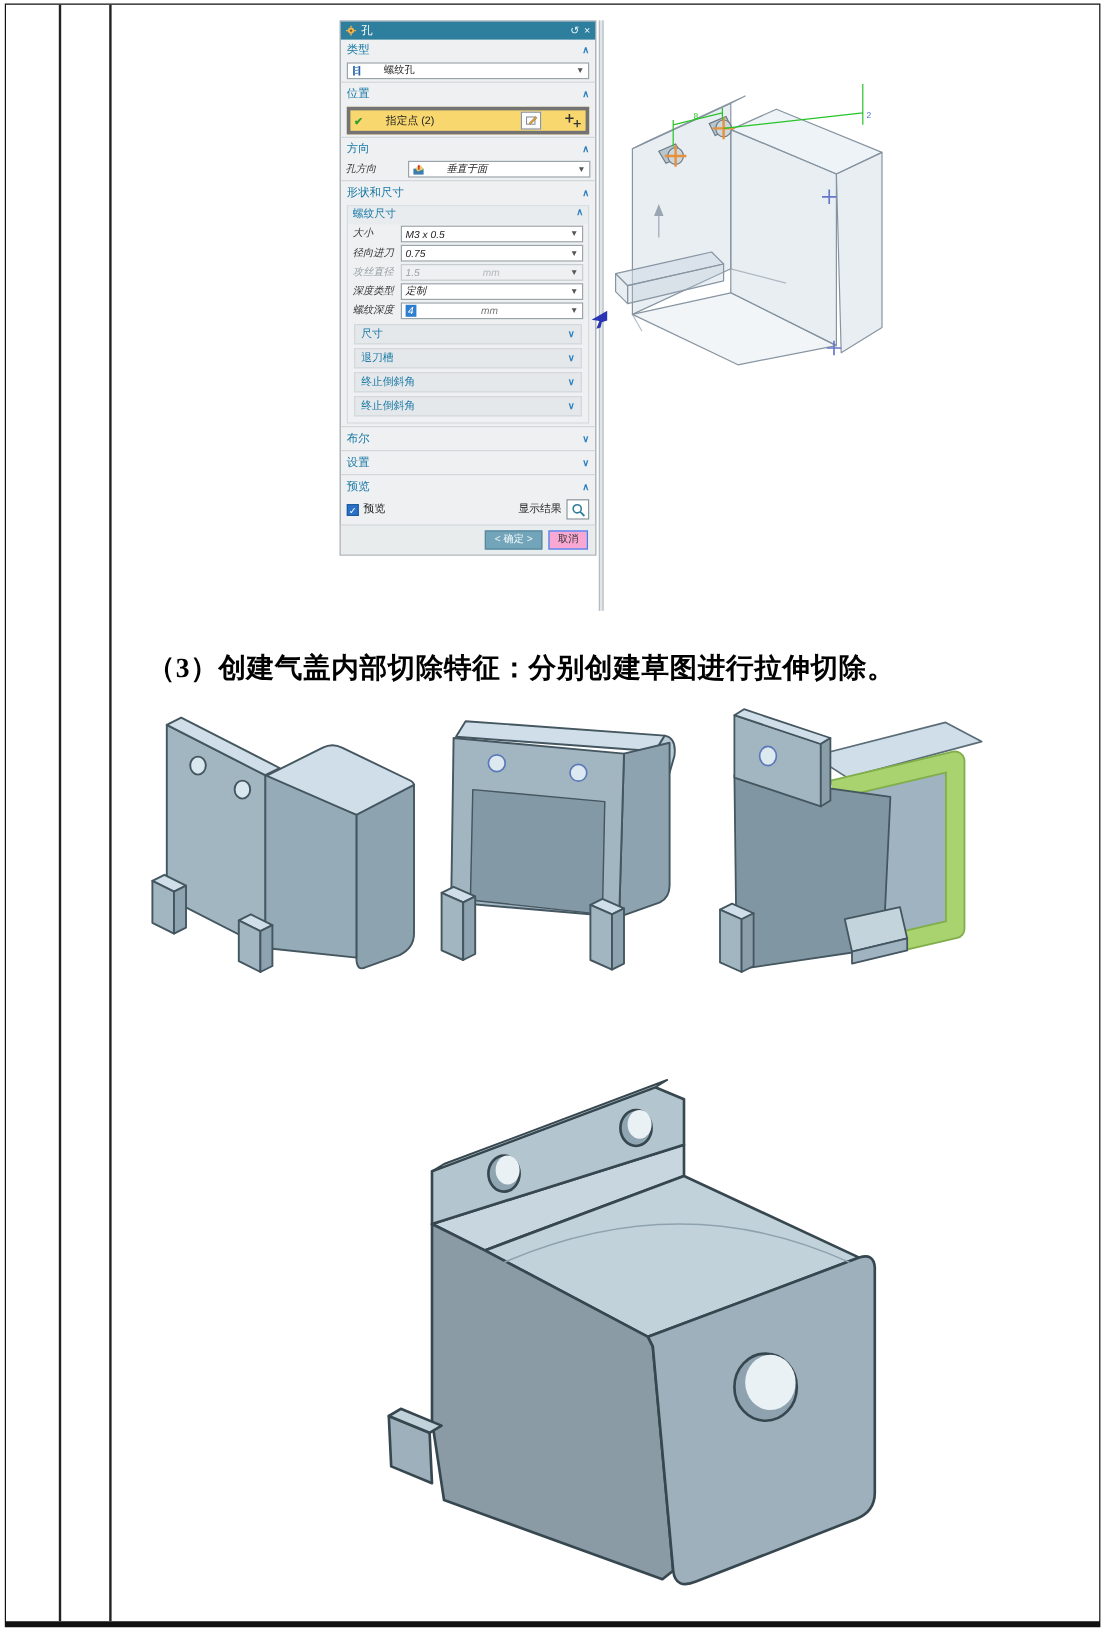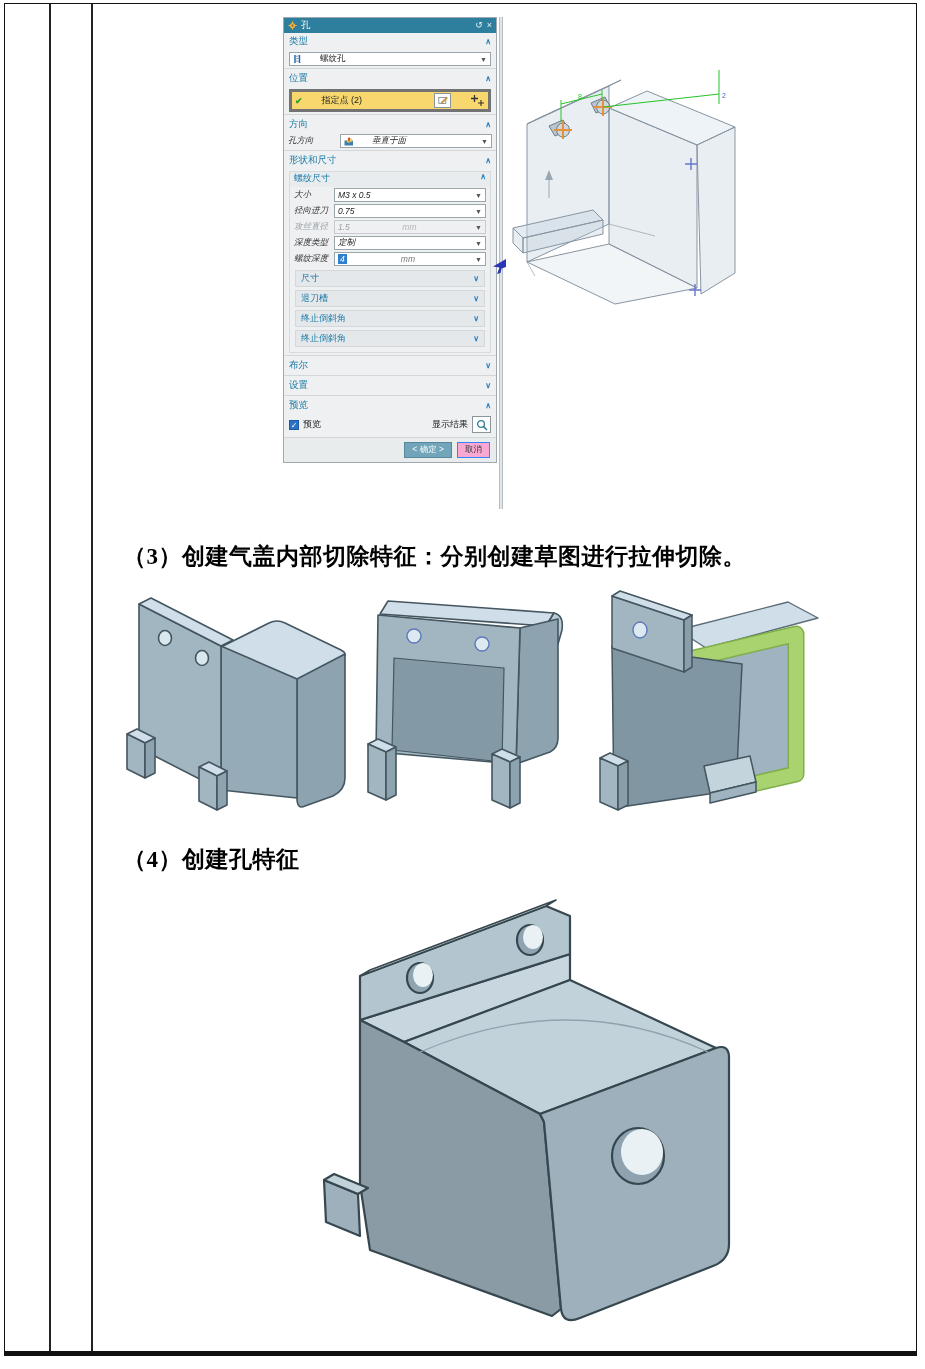--- a/index.html
+++ b/index.html
@@ -359,21 +359,20 @@
         <path d="M20,14 L28,9 L100,33 L92,38 Z" fill="#cfdee8"></path>
         <path d="M92,38 L100,33 L100,85 L92,90 Z" fill="#8a9eaa"></path>
         <ellipse cx="48" cy="48" rx="7" ry="8" fill="#dce9f1" stroke="#5b79b8" stroke-width="1.4"></ellipse>
         <path d="M8,176 L18,171 L36,179 L26,184 Z" fill="#cfdee8"></path>
         <path d="M8,176 L26,184 L26,228 L8,220 Z" fill="#a2b6c2"></path>
         <path d="M26,184 L36,179 L36,223 L26,228 Z" fill="#8a9eaa"></path>
       </g>
     </svg>
   </figure>
 
-  <p class="para" style="top:828px">（4）创建孔特征</p>
 
   <figure class="fig" style="left:308px;top:884px">
     <svg width="482" height="466" viewBox="0 0 482 466">
       <g stroke="#37474f" stroke-width="2.2" stroke-linejoin="round">
         <path d="M52,136 L262,70 L262,96 L96,158 Z" fill="#c8d6df"></path>
         <path d="M52,92 L238,22 L262,32 L262,70 L52,136 Z" fill="#b3c5cf"></path>
         <path d="M52,92 L62,86 L248,16 L238,22 Z" fill="#d3dfe7" stroke-width="1.6"></path>
         <path d="M96,158 L262,96 L408,164 L232,230 Z" fill="#c2d2db"></path>
         <path d="M52,136 L96,158 L232,230 L236,238 L253,425 L244,432 L106,382 L62,366 L52,300 Z" fill="#8a9ba6"></path>
         <path d="M232,230 L408,164 Q420,160 421,172 L421,360 Q421,376 405,382 L272,434 Q255,441 253,425 L236,238 Z" fill="#9db0bb"></path>

